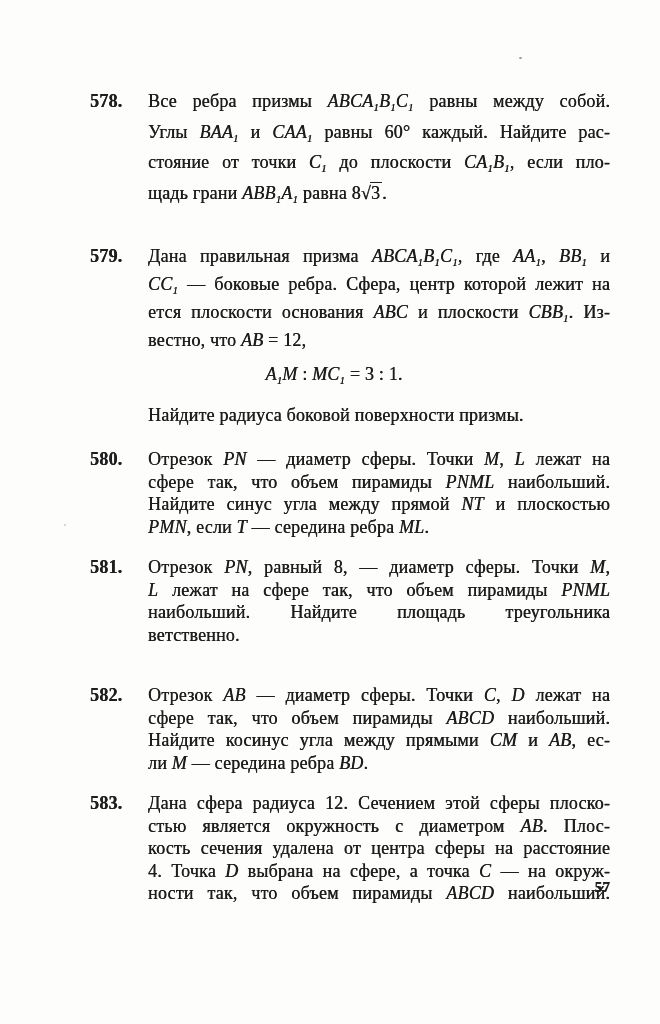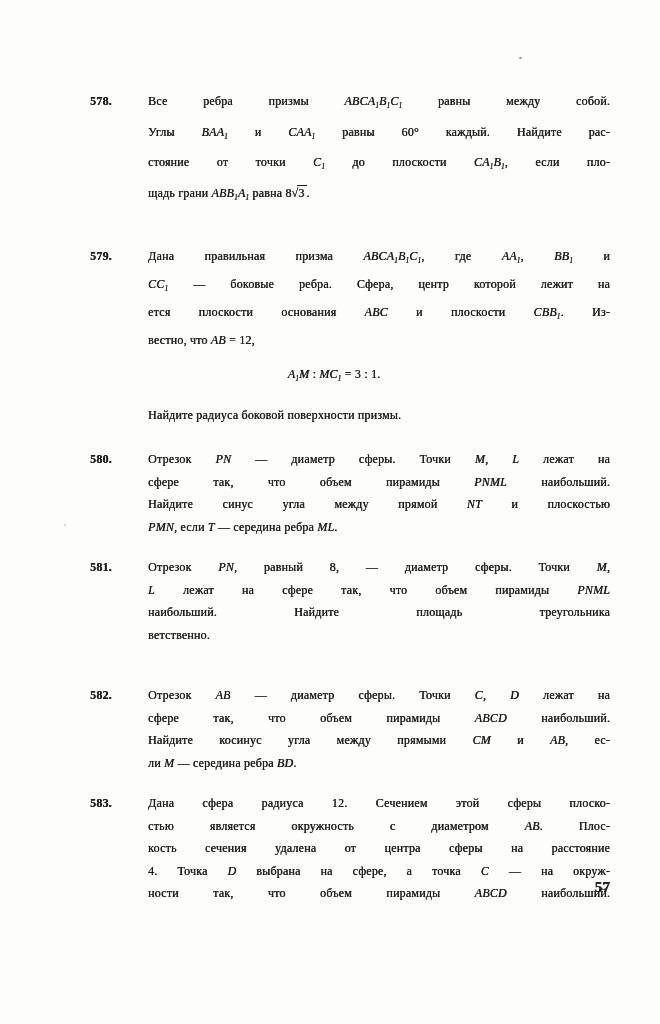--- a/index.html
+++ b/index.html
@@ -17,21 +17,21 @@
     color: #1e1e1e;
     text-shadow: 0.35px 0 0 currentColor; 
     letter-spacing: 0.2px;
   }
   .problem {
     position: absolute;
     left: 90px;
     width: 520px;
     display: flex;
     align-items: flex-start;
-    font-size: 12px;
+    font-size: 18px;
   }
   .p578 { top: 86px;  line-height: 30.5px; }
   .p579 { top: 242px; line-height: 28px; }
   .p580 { top: 448px; line-height: 22.6px; justify-content: flex-end; }
   .p581 { top: 556px; line-height: 22.6px; }
   .p582 { top: 684px; line-height: 22.6px; }
   .p583 { top: 792px; line-height: 22.6px; }
 
   .pnum {
     flex: 0 0 58px;

